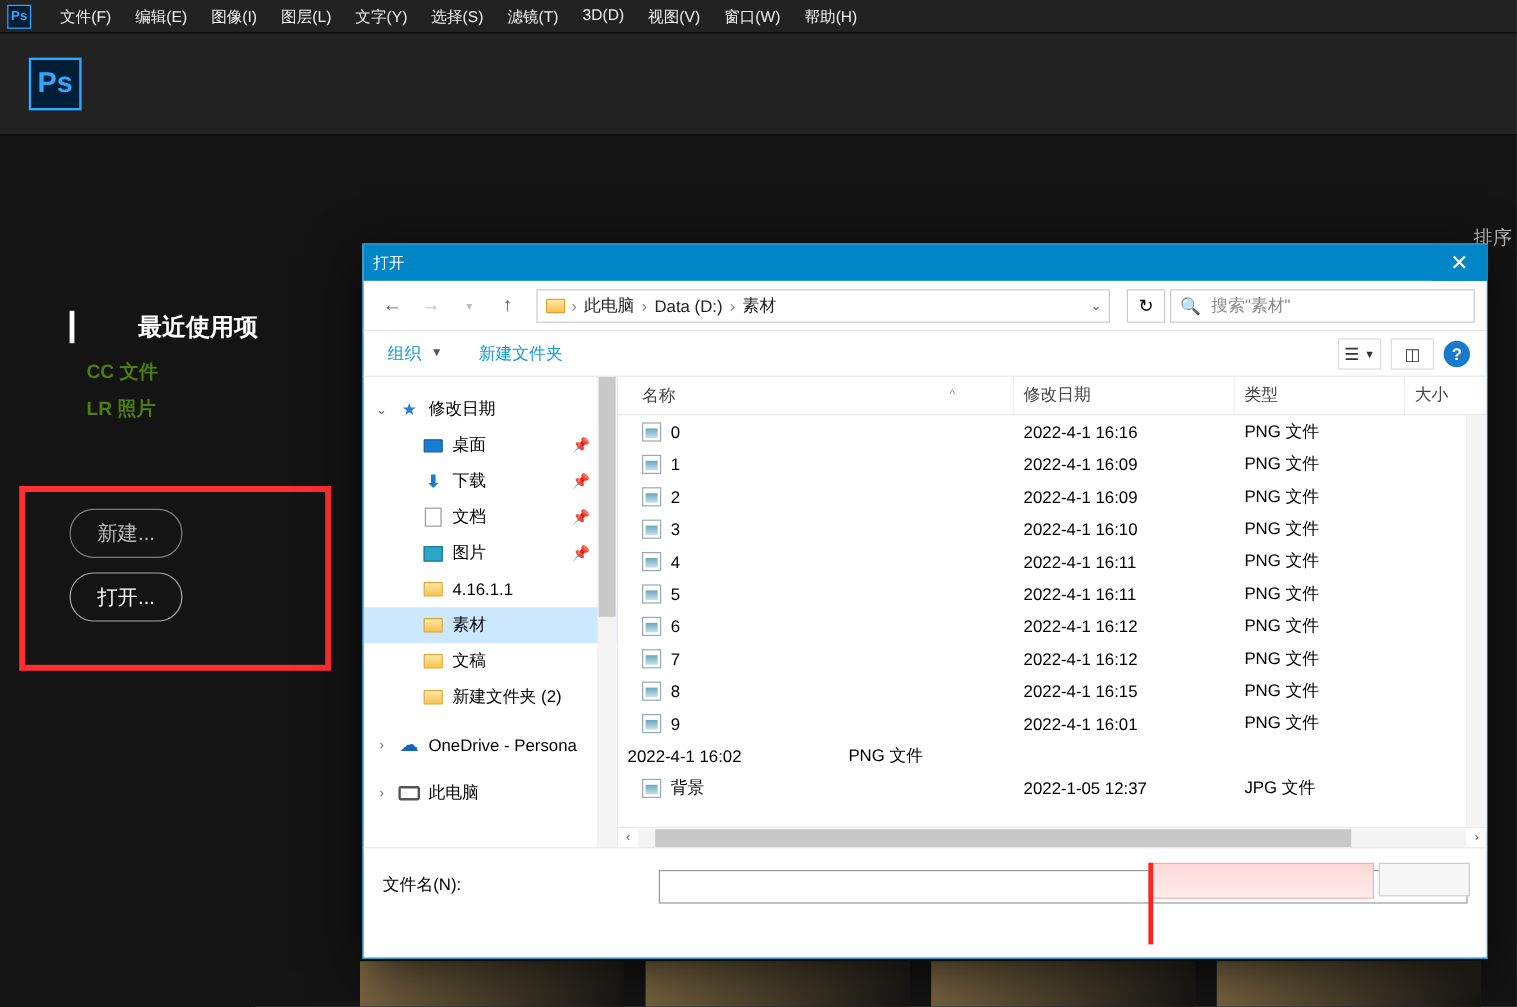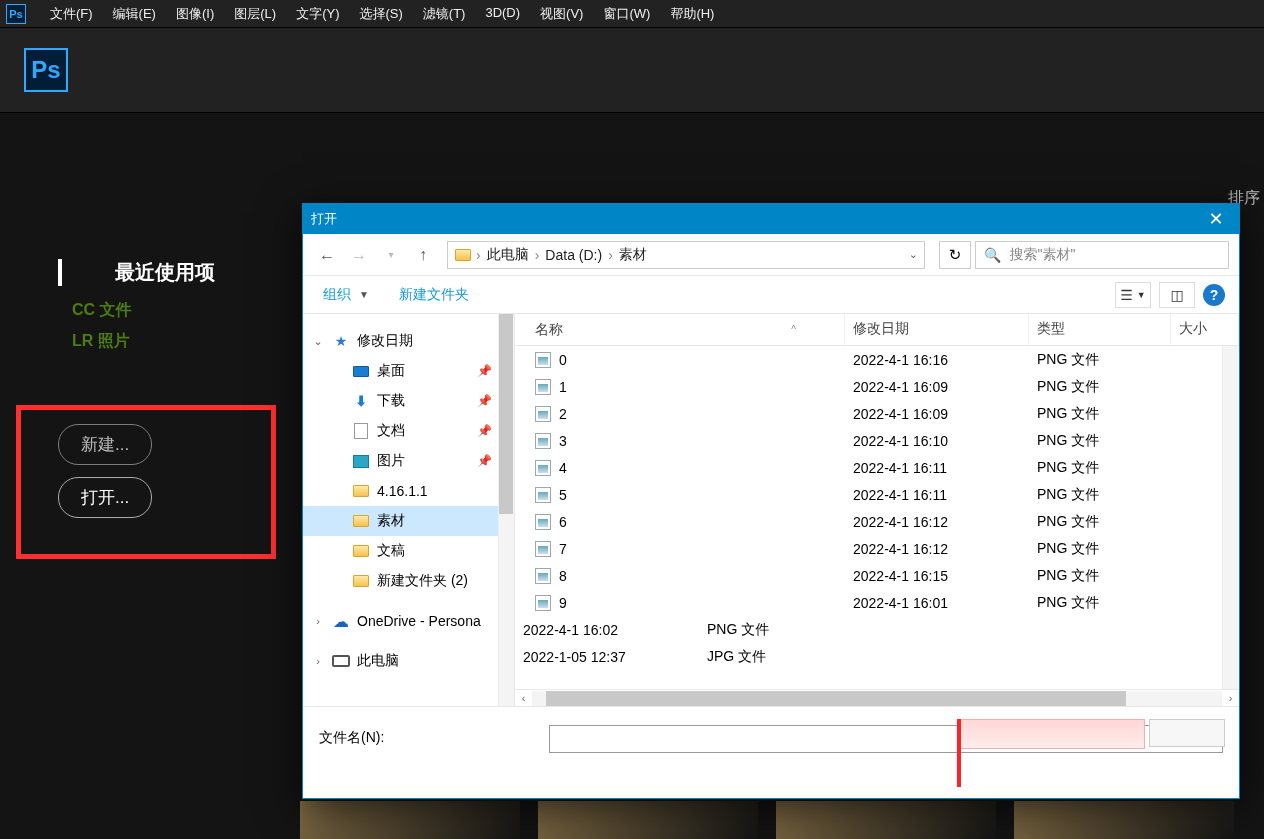--- a/index.html
+++ b/index.html
@@ -687,20 +687,21 @@
             <div class="col col-date">2022-4-1 16:01</div>
             <div class="col col-type">PNG 文件</div>
             <div class="col col-size"></div>
           </div>
           <div class="fl-row">
             <div class="col col-date">2022-4-1 16:02</div>
             <div class="col col-type">PNG 文件</div>
             <div class="col col-size"></div>
           </div>
           <div class="fl-row">
+            <div class="col col-name" style="padding-left:20px"><span class="file-ic"></span>背景</div>
             <div class="col col-date">2022-1-05 12:37</div>
             <div class="col col-type">JPG 文件</div>
             <div class="col col-size"></div>
           </div>
         </div>
       <div class="fl-vscroll"></div>
       <div class="fl-hscroll">
         <div class="arrow">‹</div>
         <div class="track">
             <div class="thumb-h"></div>

